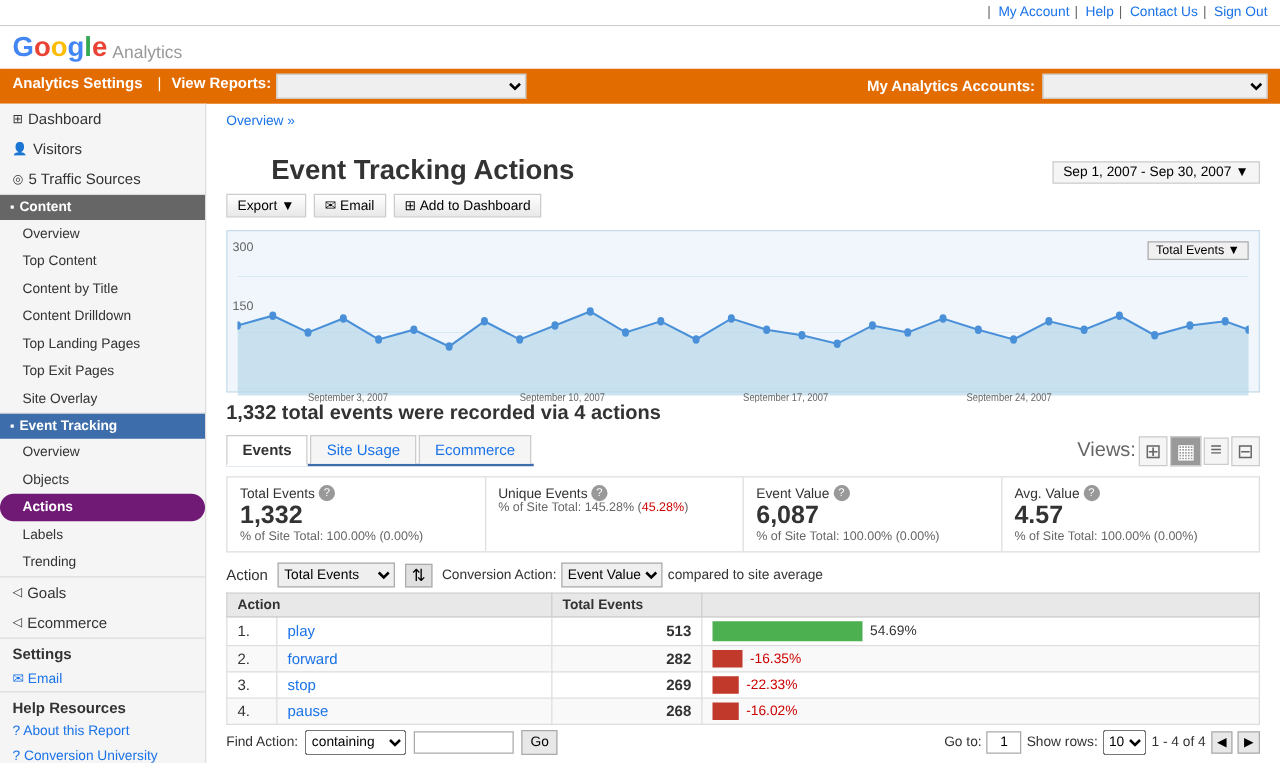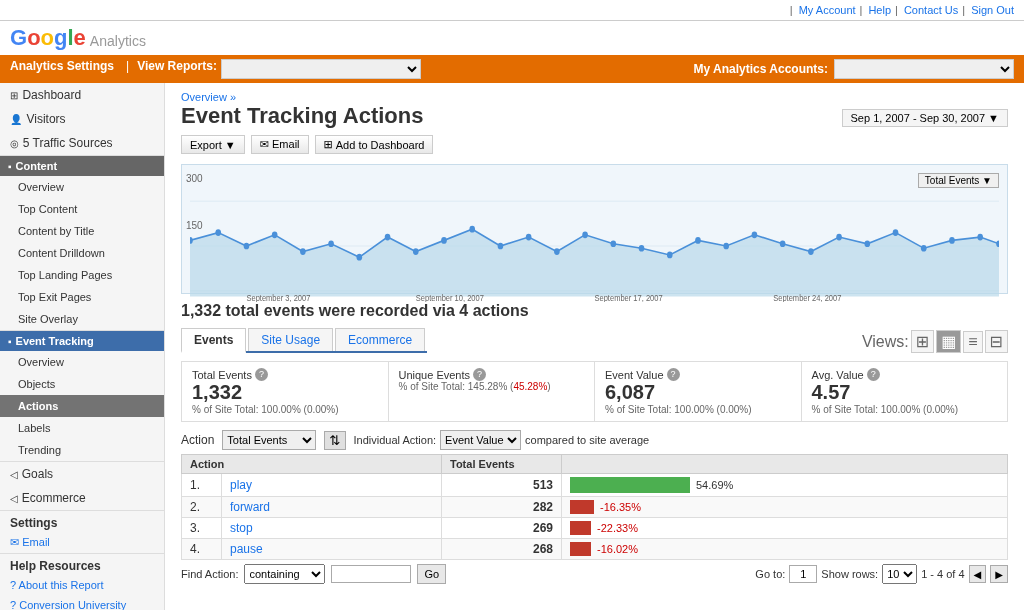--- a/index.html
+++ b/index.html
@@ -33,32 +33,32 @@
     #main { display: flex; min-height: 520px; }
 
     
     #sidebar { width: 165px; min-width: 165px; background: #f5f5f5; border-right: 1px solid #ddd; padding: 0; }
     .sidebar-section { border-bottom: 1px solid #ddd; }
     .sidebar-item { padding: 5px 10px; cursor: pointer; color: #333; font-size: 12px; display: flex; align-items: center; }
     .sidebar-item.active { background: #c7d4e8; font-weight: bold; }
     .sidebar-item.section-header { background: #666; color: #fff; font-weight: bold; padding: 4px 8px; font-size: 11px; }
     .sidebar-item.section-header-blue { background: #3d6daa; color: #fff; font-weight: bold; padding: 4px 8px; font-size: 11px; cursor: pointer; }
     .sidebar-item.sub { padding-left: 18px; font-size: 11px; }
-    .sidebar-item.sub.active { background: #737373; color: #fff; }
+    .sidebar-item.sub.active { background: #701a75; color: #fff; border-radius: 11px; }
     .sidebar-item .icon { margin-right: 4px; font-size: 10px; }
 
     
     #content { flex: 1; padding: 8px 16px; overflow-x: hidden; }
 
     
-    .breadcrumb { font-size: 11px; color: #666; margin-bottom: 0; }
+    .breadcrumb { font-size: 11px; color: #666; margin-bottom: 20px; }
     .breadcrumb a { color: #1a73e8; text-decoration: none; }
 
     
-    .page-title { font-size: 22px; font-weight: bold; color: #333; margin-bottom: 6px; }
+    .page-title { font-size: 22px; font-weight: bold; color: #333; margin-bottom: 6px; margin-left: 36px; }
     .date-range-btn { border: 1px solid #ccc; background: #f5f5f5; padding: 2px 8px; cursor: pointer; font-size: 11px; display: flex; align-items: center; }
 
     
     .action-buttons { display: flex; gap: 6px; margin-bottom: 10px; }
     .action-btn { border: 1px solid #ccc; background: linear-gradient(to bottom, #fff, #e8e8e8); padding: 2px 8px; cursor: pointer; font-size: 11px; display: flex; align-items: center; gap: 3px; }
 
     
     #chart-container { background: #f0f6fb; border: 1px solid #c8dcea; padding: 8px; margin-bottom: 6px; position: relative; height: 130px; }
     .chart-label-y { position: absolute; left: 4px; font-size: 10px; color: #666; }
     .chart-svg { width: 100%; height: 100%; }
@@ -374,21 +374,21 @@
     </div>
 
     <div class="table-controls">
       <span>Action</span>
       <select style="height:20px;font-size:11px;border:1px solid #aaa;">
         <option>Total Events</option>
         <option>Unique Events</option>
       </select>
       <button class="sort-btn">⇅</button>
       <div class="individual-action">
-        <span>Individual Action:</span>
+        <span>Conversion Action:</span>
         <select style="height:20px;font-size:11px;">
           <option>Event Value</option>
         </select>
         <span>compared to site average</span>
       </div>
     </div>
 
     <table class="data-table">
       <colgroup>
         <col style="width:40px">

